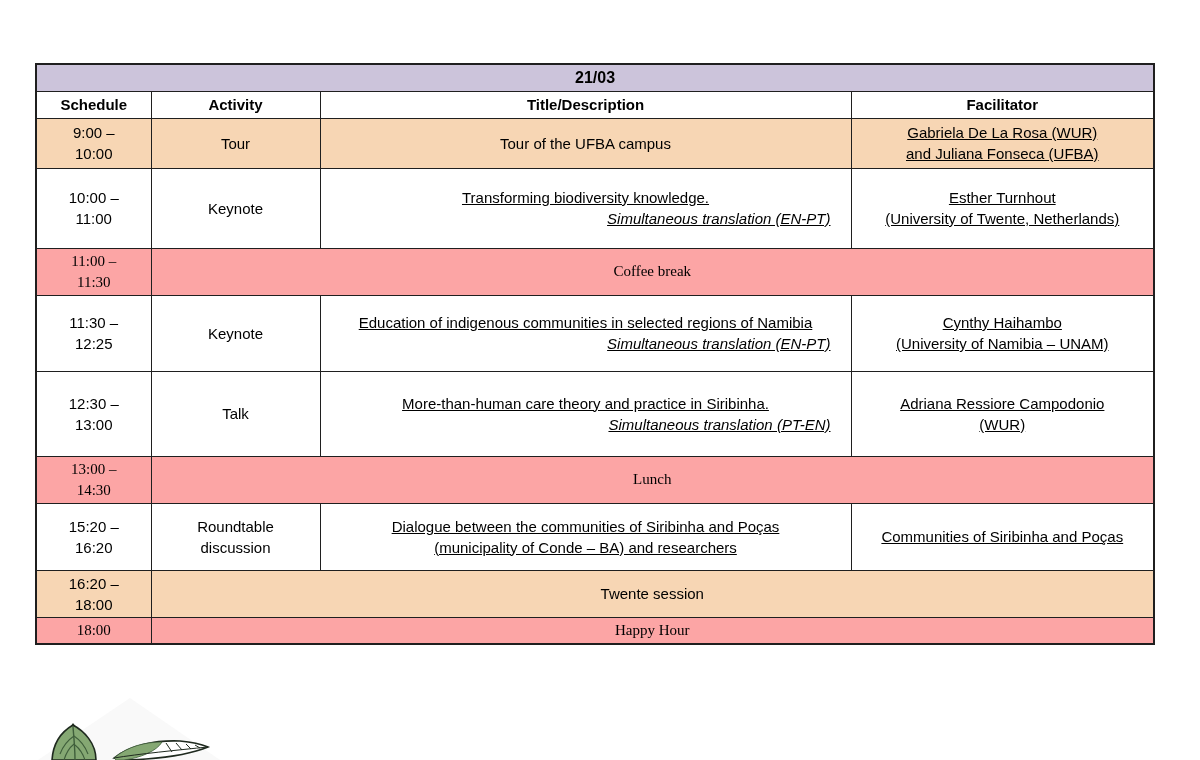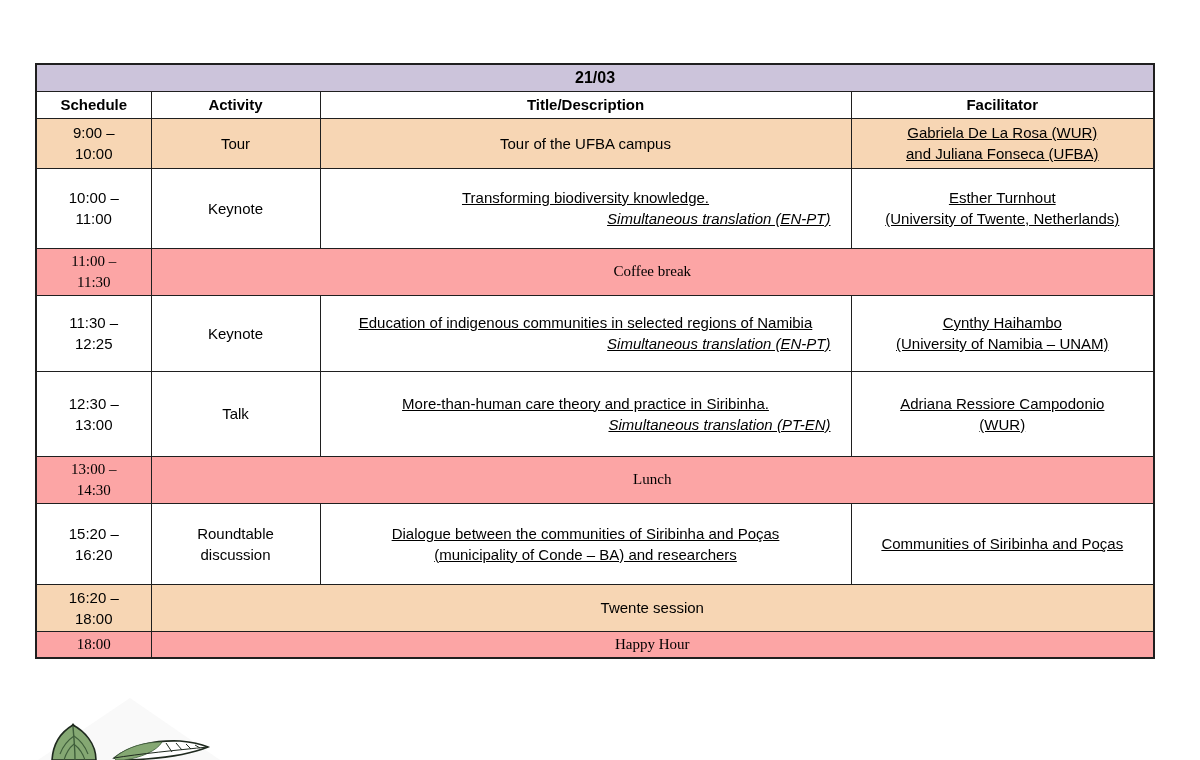--- a/index.html
+++ b/index.html
@@ -124,21 +124,21 @@
       <span class="cell-line">(WUR)</span>
     </td>
   </tr>
 
   <tr class="bg-green" style="height:29px">
     <td>13:00 – 14:30</td>
     <td colspan="3">Lunch</td>
   </tr>
 
 
-  <tr style="height:81px">
+  <tr style="height:67px">
     <td>15:20 – 16:20</td>
     <td>Roundtable discussion</td>
     <td>
       <span class="cell-line">Dialogue between the communities of Siribinha and Poças</span>
       <span class="cell-line">(municipality of Conde – BA) and researchers</span>
     </td>
     <td>
       <span class="cell-line">Communities of Siribinha and Poças</span>
     </td>
   </tr>

